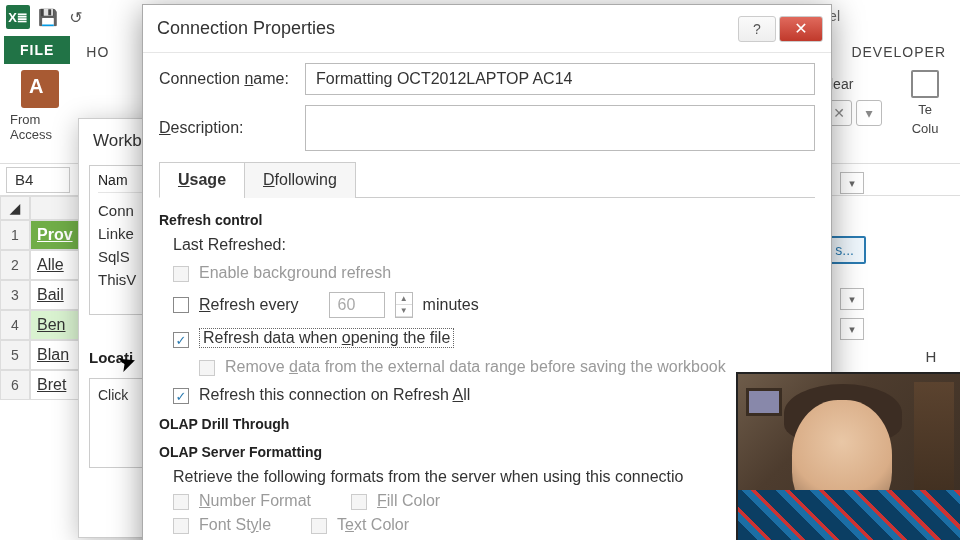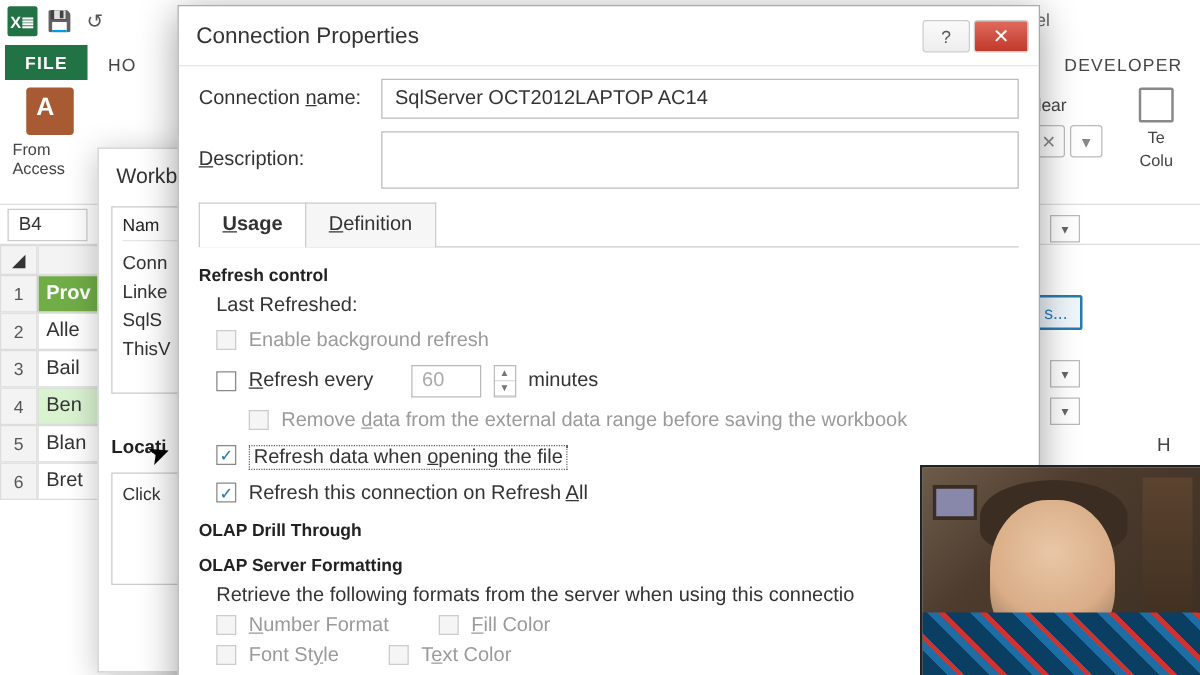--- a/index.html
+++ b/index.html
@@ -33,21 +33,21 @@
   .namebox { width:64px; height:26px; border:1px solid #ccc; padding:2px 8px; font-size:15px; display:flex; align-items:center;}
 
   
   .sheet { position:absolute; left:0; top:196px; width:100%; display:flex; }
   .rowhdrs { display:flex; flex-direction:column;}
   .corner { width:30px; height:24px; background:#f3f3f3; border:1px solid #ddd; display:flex; align-items:center; justify-content:center;}
   .rowhdr { width:30px; height:30px; background:#f3f3f3; border:1px solid #ddd; display:flex; align-items:center; justify-content:center; font-size:14px; color:#555;}
   .cells { display:flex; flex-direction:column;}
   .colhdr-row { display:flex;}
   .colhdr { height:24px; width:90px; background:#f3f3f3; border:1px solid #ddd;}
-  .cell { height:30px; width:90px; border:1px solid #ddd; padding:2px 6px; font-size:16px; display:flex; align-items:center; overflow:hidden;}
+  .cell { height:30px; width:90px; border:1px solid #ddd; padding:2px 6px; font-size:16px; display:flex; align-items:center; overflow:hidden;text-decoration:underline;}
   .cell.hdr { background:#70ad47; color:#fff; font-weight:600;}
   .cell.sel { background:#d9f2d0;}
   .right-col-hdr { position:absolute; right:14px; top:348px; width:30px; text-align:center; color:#444; font-size:15px;}
 
   
   .wb-panel { position:absolute; left:78px; top:118px; width:200px; height:420px; background:#fff; border:1px solid #ccc; box-shadow:0 4px 24px rgba(0,0,0,.25); padding:10px 10px; }
   .wb-panel .title { font-size:17px; color:#333; padding:2px 4px 14px 4px;}
   .wb-panel .listbox { border:1px solid #ccc; padding:6px 8px; height:150px; overflow:hidden;}
   .wb-panel .listhdr { font-weight:400; color:#222; border-bottom:1px solid #e5e5e5; padding-bottom:4px; margin-bottom:6px;}
   .wb-panel .item { padding:3px 0; font-size:15px; color:#333;}
@@ -74,21 +74,21 @@
   
   .dlg-tabs { display:flex; border-bottom:1px solid #ccc; margin:6px 0 14px 0;}
   .dlg-tab { padding:8px 18px; border:1px solid #ccc; border-bottom:none; background:#f6f6f6; font-size:16px; color:#333; margin-right:-1px; position:relative; top:1px;}
   .dlg-tab.active { background:#fff; font-weight:600; border-bottom:1px solid #fff;}
   .dlg-tab .ul { text-decoration:underline;}
 
   .section { margin-bottom:12px;}
   .section .sh { font-size:14px; font-weight:600; color:#222; margin-bottom:8px;}
   .section .sub { padding-left:14px; font-size:16px; color:#333; display:flex; flex-direction:column; gap:10px;}
   .section .sub .subh { font-weight:400;}
-  .cbrow { display:flex; align-items:flex-start; gap:10px;}
+  .cbrow { display:flex; align-items:flex-end; gap:10px;}
   .cb { width:16px; height:16px; border:1px solid #888; display:inline-flex; align-items:center; justify-content:center; background:#fff; font-size:13px; color:#2a7ab0;}
   .cb.checked:after { content:"✓"; }
   .cb.disabled { border-color:#ccc; background:#f5f5f5;}
   .focus-box { border:1px dotted #666; padding:0 3px;}
   .dimmed { color:#9a9a9a;}
   .spin { display:flex; align-items:center; gap:10px;}
   .spin .num { width:56px; height:26px; border:1px solid #bbb; color:#aaa; padding:2px 8px; display:flex; align-items:center;}
   .spin .arrows { width:18px; height:26px; border:1px solid #bbb; display:flex; flex-direction:column;}
   .spin .arrows div { flex:1; display:flex; align-items:center; justify-content:center; font-size:8px; color:#777; border-bottom:1px solid #ddd;}
   .fmtrow { display:flex; gap:40px; padding-left:14px; margin-top:6px;}
@@ -189,30 +189,30 @@
 
 <div class="dialog">
   <div class="dlg-titlebar">
     <div class="t">Connection Properties</div>
     <div class="help">?</div>
     <div class="close">✕</div>
   </div>
   <div class="dlg-body">
     <div class="lblrow">
       <div class="lab"><span>Connection </span><span class="ul">n</span><span>ame:</span></div>
-      <div class="val">SqlServer OCT2012LAPTOP AC14</div>
+      <div class="val">Formatting OCT2012LAPTOP AC14</div>
     </div>
     <div class="lblrow">
       <div class="lab"><span class="ul">D</span><span>escription:</span></div>
       <div class="val area"></div>
     </div>
 
     <div class="dlg-tabs">
       <div class="dlg-tab active"><span class="ul">U</span><span>sage</span></div>
-      <div class="dlg-tab"><span class="ul">D</span><span>efinition</span></div>
+      <div class="dlg-tab"><span class="ul">D</span><span>following</span></div>
     </div>
 
     <div class="section">
       <div class="sh">Refresh control</div>
       <div class="sub">
         <div class="subh">Last Refreshed:</div>
         <div class="cbrow">
           <span class="cb disabled"></span>
           <span class="dimmed"><span>Enable back</span><span style="text-decoration:underline">g</span><span>round refresh</span></span>
         </div>
@@ -220,27 +220,27 @@
           <span class="cb"></span>
           <span><span style="text-decoration:underline">R</span><span>efresh every</span></span>
           <span style="width:10px"></span>
           <span class="num">60</span>
           <span class="arrows">
               <div>▲</div>
               <div>▼</div>
             </span>
           <span>minutes</span>
         </div>
+        <div class="cbrow">
+          <span class="cb checked"></span>
+          <span class="focus-box"><span>Refresh data when </span><span style="text-decoration:underline">o</span><span>pening the file</span></span>
+        </div>
         <div class="cbrow" style="padding-left:26px">
           <span class="cb disabled"></span>
           <span class="dimmed"><span>Remove </span><span style="text-decoration:underline">d</span><span>ata from the external data range before saving the workbook</span></span>
-        </div>
-        <div class="cbrow">
-          <span class="cb checked"></span>
-          <span class="focus-box"><span>Refresh data when </span><span style="text-decoration:underline">o</span><span>pening the file</span></span>
         </div>
         <div class="cbrow">
           <span class="cb checked"></span>
           <span><span>Refresh this connection on Refresh </span><span style="text-decoration:underline">A</span><span>ll</span></span>
         </div>
       </div>
     </div>
 
     <div class="section">
       <div class="sh">OLAP Drill Through</div>

